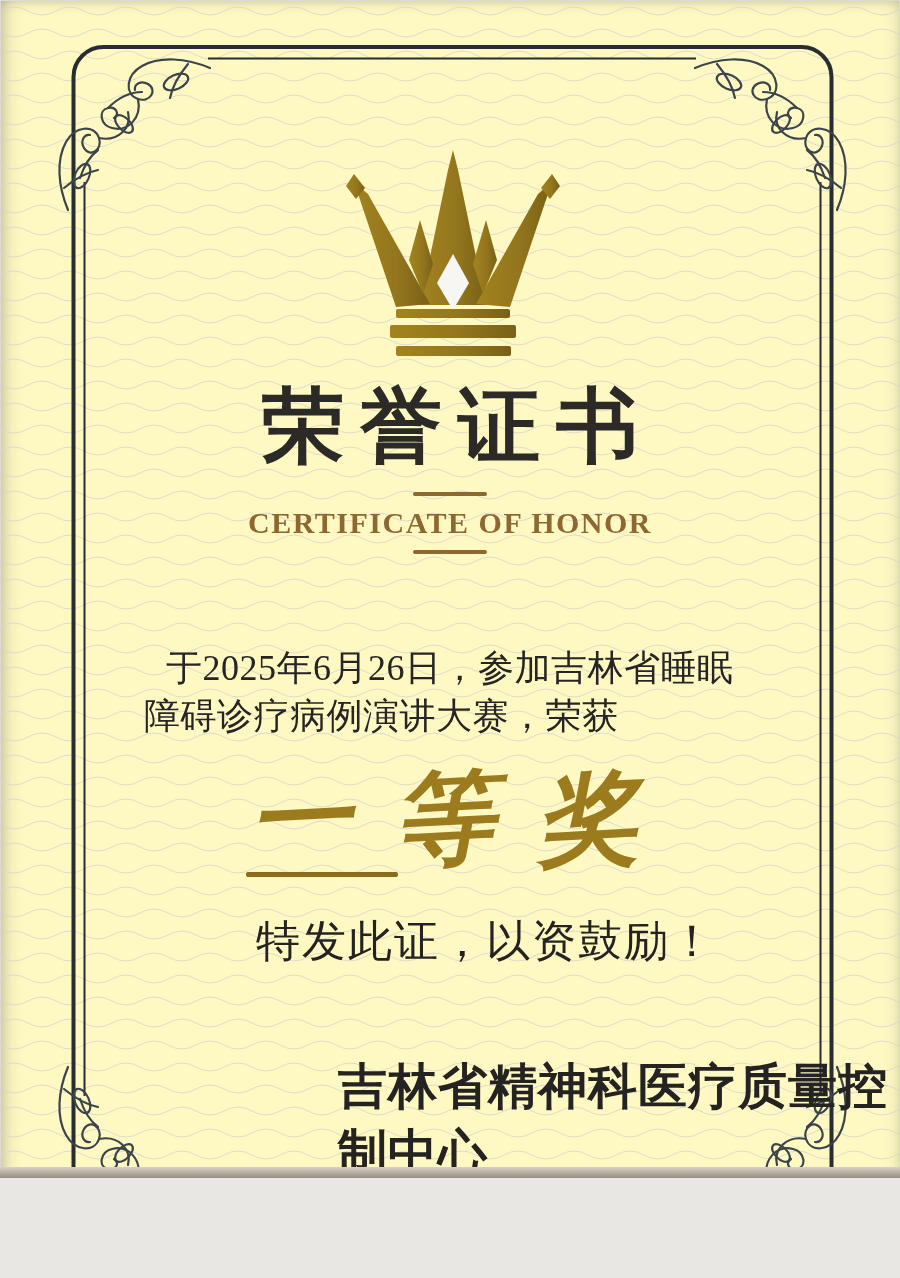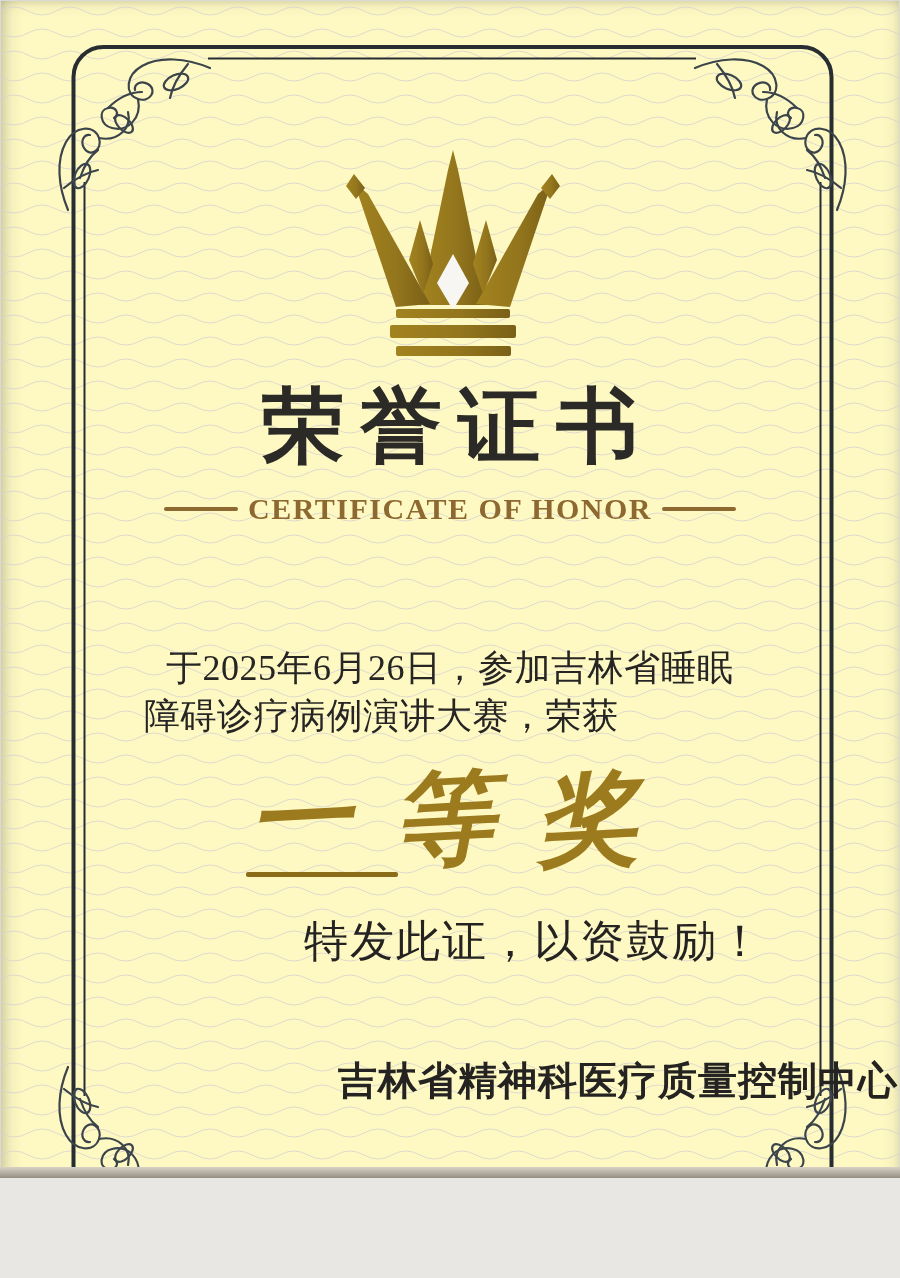--- a/index.html
+++ b/index.html
@@ -14,21 +14,21 @@
   }
   svg.decor { position:absolute; left:0; top:0; }
 
   .title-cn {
     position:absolute; top:372px; left:0; width:100%; text-align:center;
     font-size:82px; font-weight:700; letter-spacing:16px; text-indent:16px;
     color:#2b2a27;
   }
   .subtitle-row {
     position:absolute; top:492px; left:0; width:100%;
-    display:flex; align-items:center; justify-content:center; gap:10px;
+    display:flex; align-items:center; justify-content:center; gap:10px;flex-direction:column;
   }
   .dash { width:74px; height:4px; background:#8d6831; border-radius:2px; }
   .title-en { font-size:30px; font-weight:700; color:#8d6831; letter-spacing:1.5px; }
 
   .recipient {
     position:absolute; top:568px; left:314px;
     font-size:51px; font-weight:600; color:#201f1d; letter-spacing:2px;
   }
   .body-line { position:absolute; font-size:36px; color:#262523; letter-spacing:0.5px; white-space:nowrap; }
   .body-line.l1 { top:644px; left:166px; }
@@ -39,25 +39,25 @@
     display:flex; gap:42px;
     font-size:102px; font-weight:700; font-style:italic; color:#9c7b1e;
   }
   .award-row span { transform:rotate(-3deg); display:inline-block; }
   .award-underline {
     position:absolute; top:872px; left:246px; width:152px; height:5px;
     background:#8a6c19; border-radius:2px;
   }
   .closing {
     position:absolute; top:912px; left:256px;
-    font-size:44px; color:#242321; letter-spacing:2px;margin-left:48px;
+    font-size:44px; color:#242321; letter-spacing:2px;
   }
   .issuer {
     position:absolute; top:1054px; left:338px;
-    font-size:39px; font-weight:700; color:#242321; letter-spacing:1px;font-family:Liberation Mono, monospace;
+    font-size:49px; font-weight:700; color:#242321; letter-spacing:1px;font-family:Liberation Mono, monospace;
   }
   .photo-bottom-edge {
     position:absolute; left:0; right:0; bottom:0; height:11px;
     background:linear-gradient(#d8d2c6,#958e82);
   }
 </style>
 </head>
 <body>
 
 <div class="photo">

